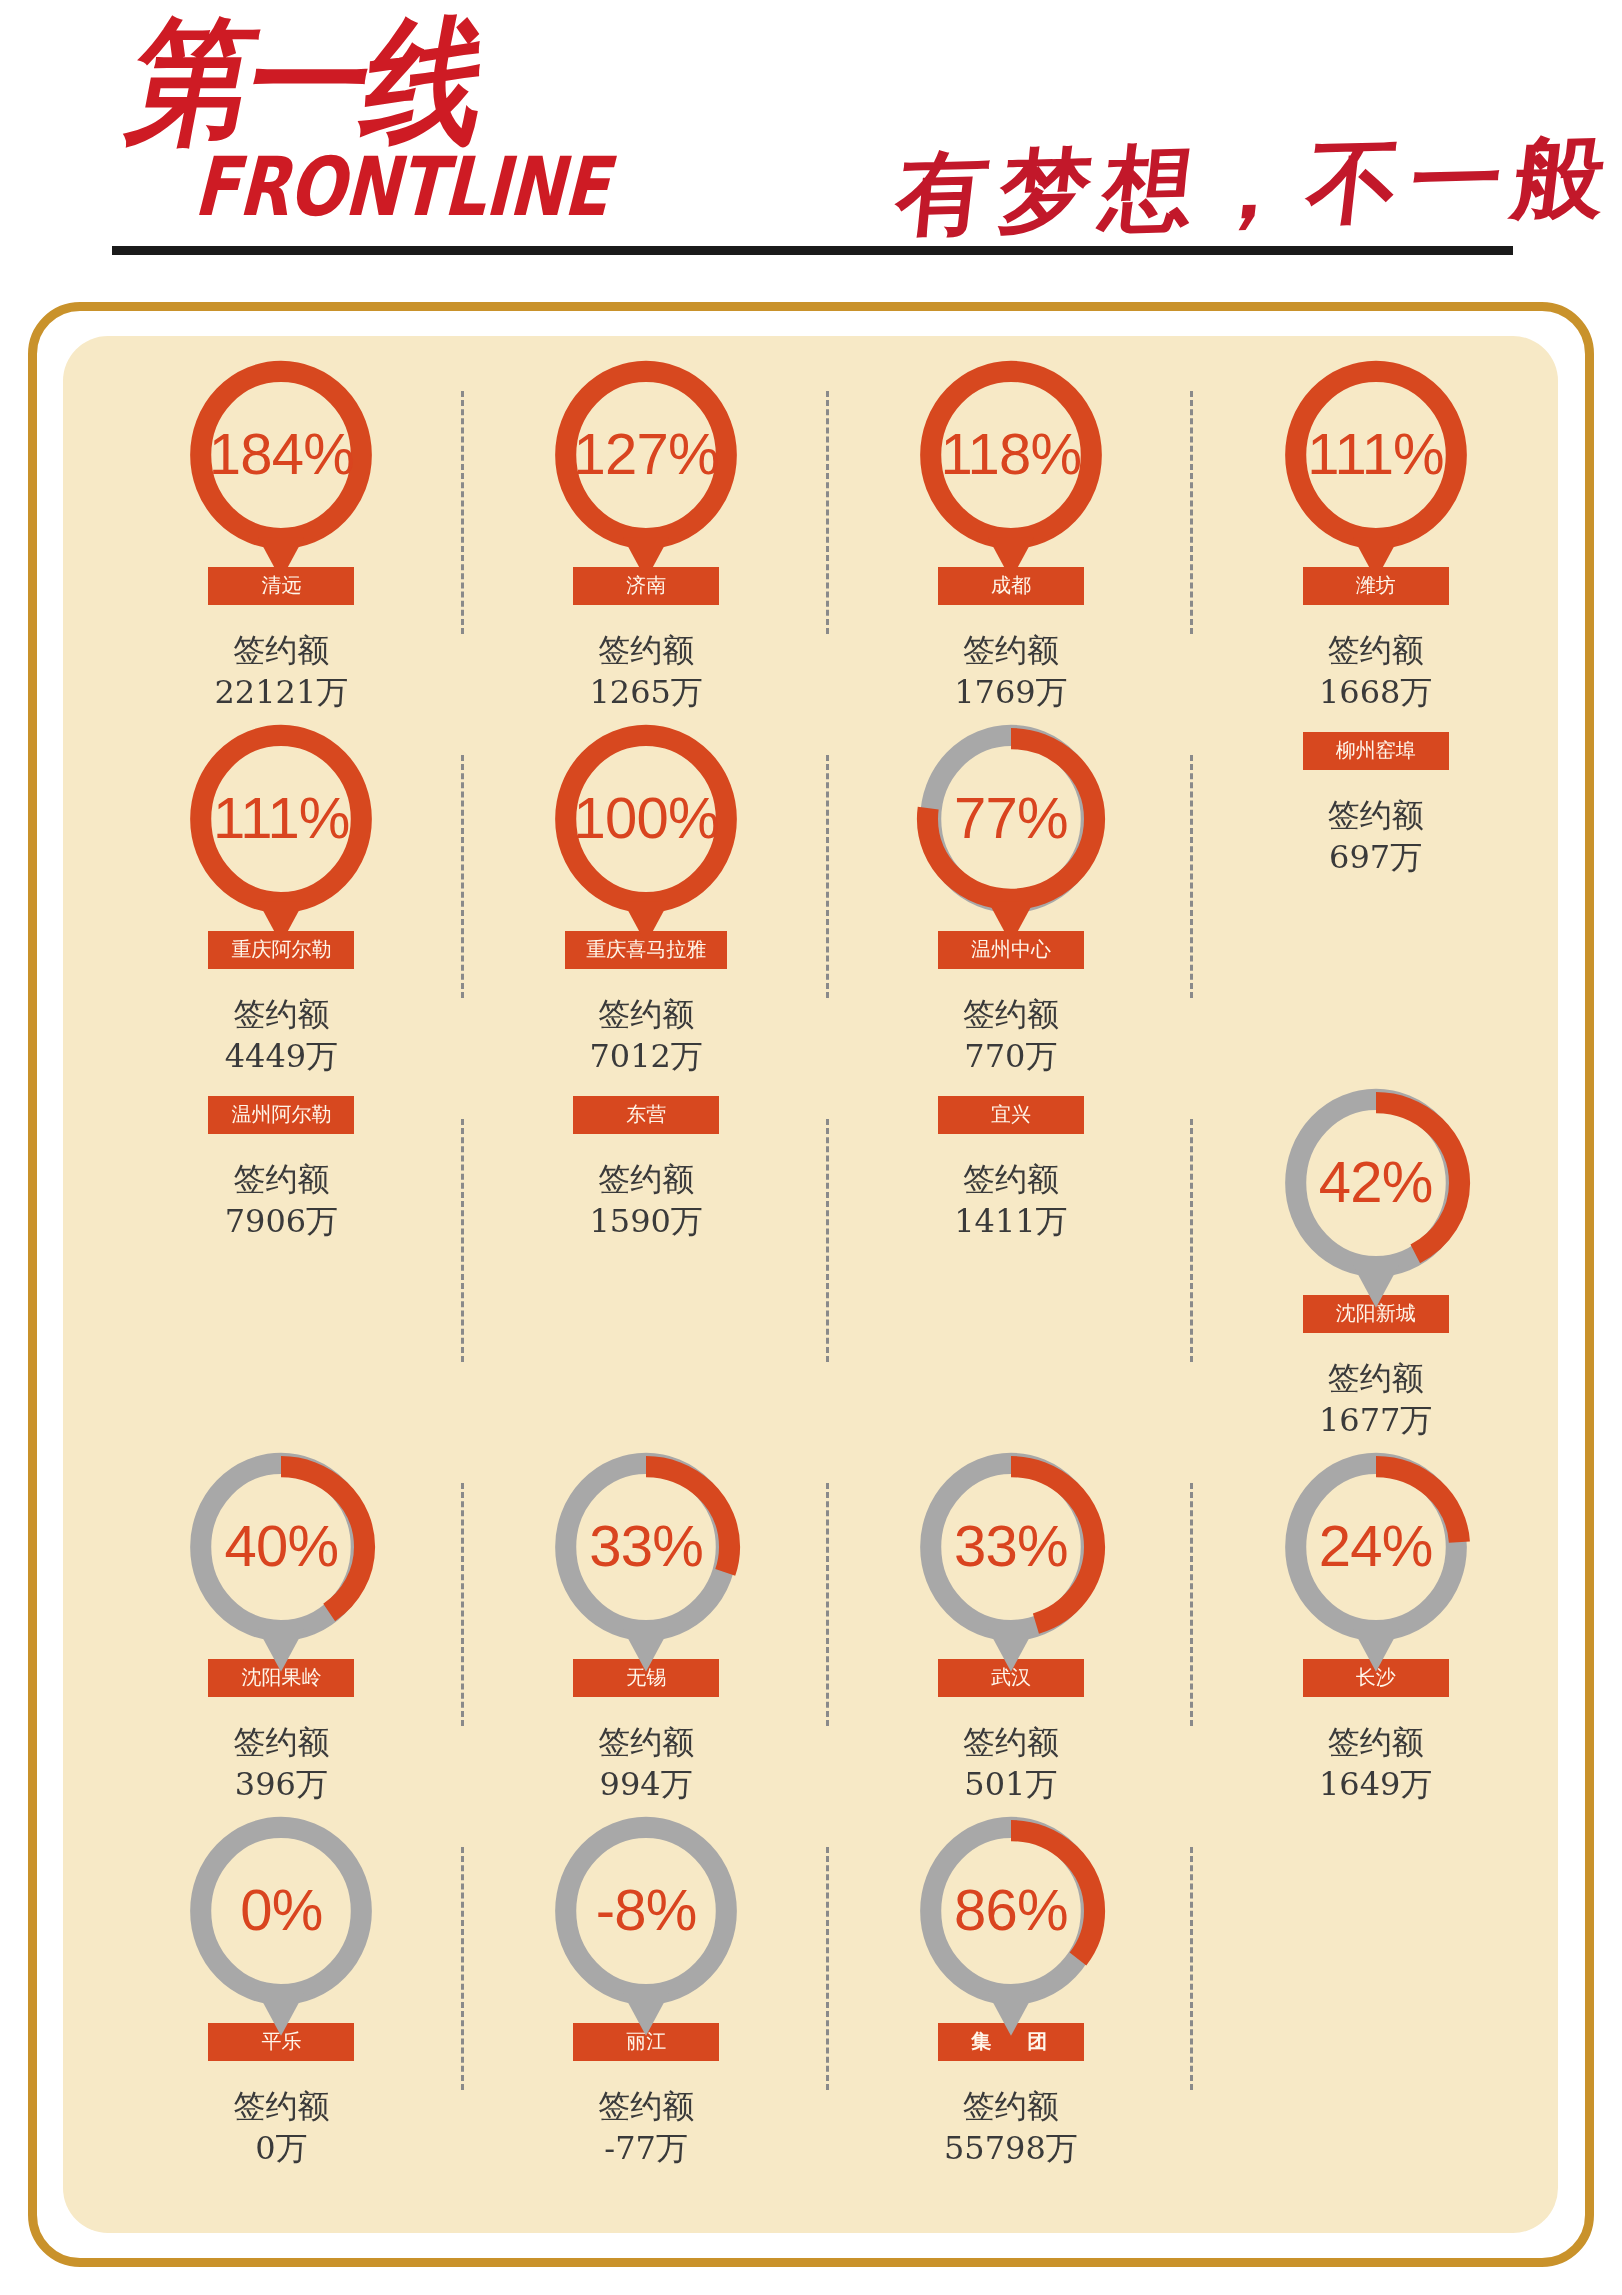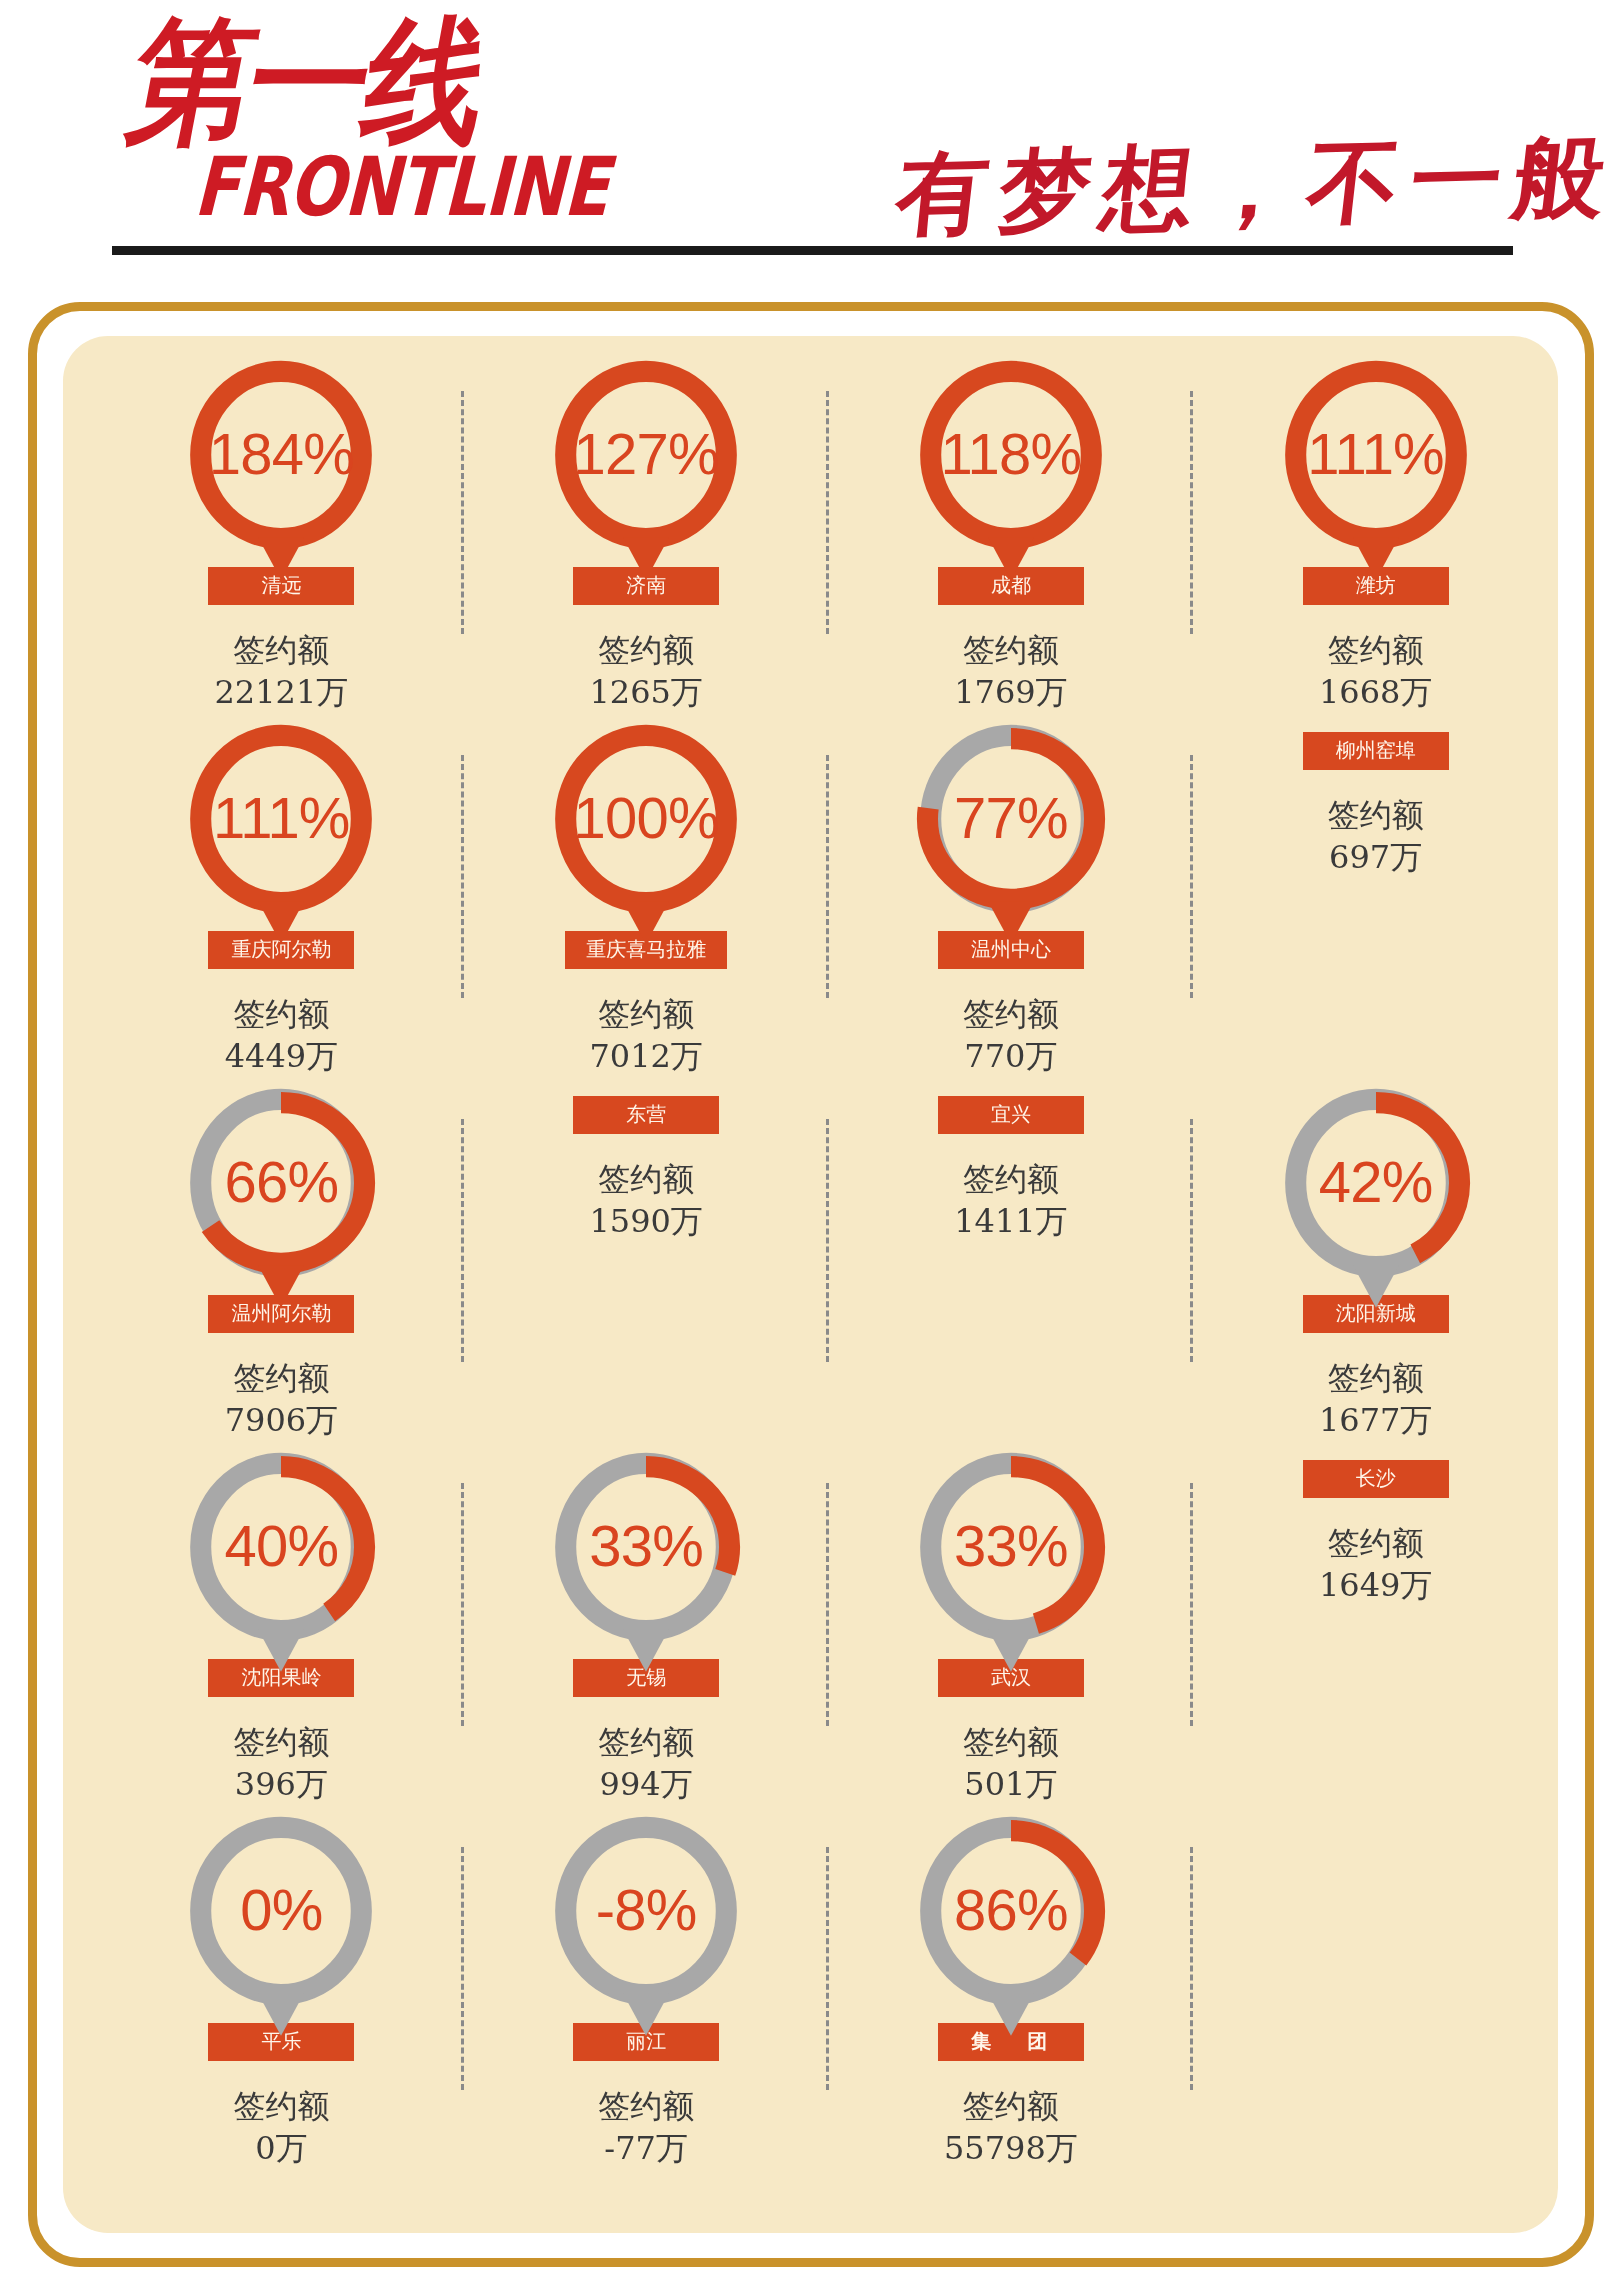--- a/index.html
+++ b/index.html
@@ -254,28 +254,20 @@
       <div class="cell nosep">
 
     <div class="chip">柳州窑埠</div>
     <div class="amount">
       <span class="ln">签约额</span>
       <span class="ln">697万</span>
     </div>
       </div>
       <div class="cell">
     <div class="vsep"></div>
-    <div class="ring-wrap">
-      <svg width="190" height="232" viewBox="0 0 234 286">
-            <ellipse cx="117" cy="117" rx="99" ry="103" fill="none" stroke="#A8A8A8" stroke-width="26"></ellipse>
-            <ellipse cx="117" cy="117" rx="99" ry="103" fill="none" stroke="#D7481F" stroke-width="26" stroke-dasharray="418.8781920215665 634.6639273054038" transform="rotate(-90 117 117)"></ellipse>
-            <path d="M 89 219 L 117 271 L 145 219 Z" fill="#D7481F"></path>
-          </svg>
-      <div class="pct">66%</div>
-    </div>
     <div class="chip">温州阿尔勒</div>
     <div class="amount">
       <span class="ln">签约额</span>
       <span class="ln">7906万</span>
     </div>
       </div>
       <div class="cell">
     <div class="vsep"></div>
     <div class="chip">东营</div>
     <div class="amount">
@@ -350,20 +342,28 @@
       <div class="pct">33%</div>
     </div>
     <div class="chip">武汉</div>
     <div class="amount">
       <span class="ln">签约额</span>
       <span class="ln">501万</span>
     </div>
       </div>
       <div class="cell nosep">
 
+    <div class="ring-wrap">
+      <svg width="190" height="232" viewBox="0 0 234 286">
+            <ellipse cx="117" cy="117" rx="99" ry="103" fill="none" stroke="#A8A8A8" stroke-width="26"></ellipse>
+            <ellipse cx="117" cy="117" rx="99" ry="103" fill="none" stroke="#D7481F" stroke-width="26" stroke-dasharray="152.3193425532969 634.6639273054038" transform="rotate(-90 117 117)"></ellipse>
+            <path d="M 89 219 L 117 271 L 145 219 Z" fill="#A8A8A8"></path>
+          </svg>
+      <div class="pct">24%</div>
+    </div>
     <div class="chip">长沙</div>
     <div class="amount">
       <span class="ln">签约额</span>
       <span class="ln">1649万</span>
     </div>
       </div>
       <div class="cell">
     <div class="vsep"></div>
     <div class="ring-wrap">
       <svg width="190" height="232" viewBox="0 0 234 286">

